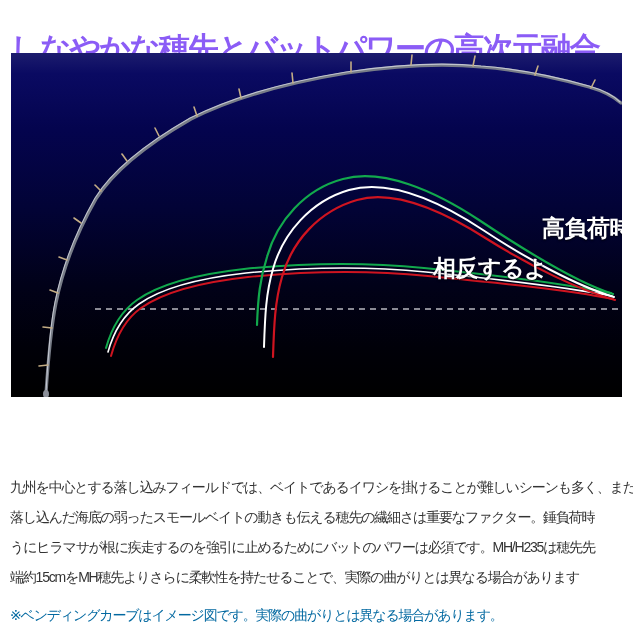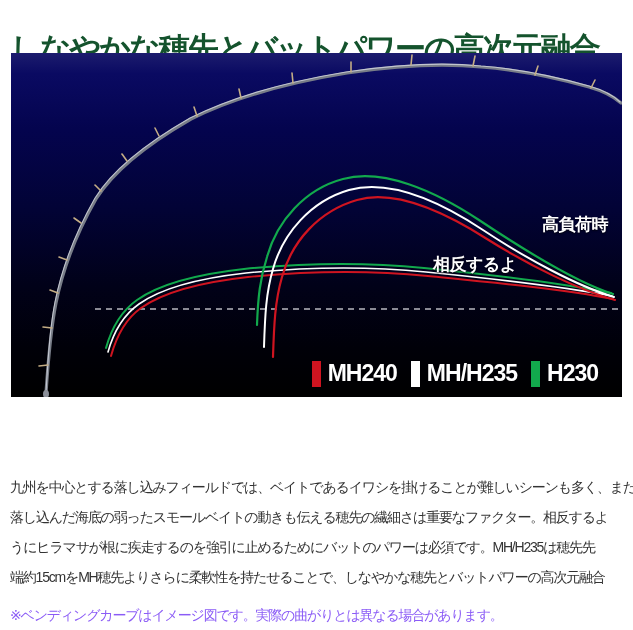--- a/index.html
+++ b/index.html
@@ -3,33 +3,33 @@
 <meta charset="utf-8">
 <style>
   html,body{margin:0;padding:0;}
   body{
     width:633px;height:630px;background:#ffffff;overflow:hidden;position:relative;
     font-family:"Liberation Sans","DejaVu Sans",sans-serif;
   }
   .headline{
     position:absolute;top:5px;left:10px;width:616px;height:46px;
     font-family:Liberation Sans, sans-serif;
-    font-size:31px;font-weight:600;color:#14532d;letter-spacing:-2px;
+    font-size:31px;font-weight:600;color:#8b5cf6;letter-spacing:-2px;
     white-space:nowrap;line-height:46px;
   }
   .diagram{
     position:absolute;top:53px;left:11px;width:611px;height:344px;
     background:linear-gradient(180deg,
       var(--bg-top) 0%, #0a0a62 6%, #04044e 22%, #020336 45%,
       #010118 68%, #000008 86%, var(--bg-bottom) 100%);
     overflow:hidden;
   }
   .diagram svg{position:absolute;top:0;left:0;}
   .curve-label{
-    position:absolute;color:#ffffff;font-weight:bold;font-size:17px;
+    position:absolute;color:#ffffff;font-weight:bold;font-size:23px;
     letter-spacing:-0.5px;white-space:nowrap;
     text-shadow:0 1px 2px rgba(0,0,0,.8);
   }
   .label-high{left:531px;top:160px;}
   .label-sinker{left:422px;top:200px;}
   .legend{
     position:absolute;right:24px;bottom:10px;display:flex;align-items:center;gap:14px;
   }
   .legend-item{display:flex;align-items:center;}
   .legend-bar{width:9px;height:26px;margin-right:7px;}
@@ -39,21 +39,21 @@
   .legend-label{
     color:#ffffff;font-weight:bold;font-size:23px;letter-spacing:-1px;white-space:nowrap;
   }
   .bodytext{position:absolute;top:426px;left:10px;width:616px;margin-top:46px;}
   .bodyline{
     height:30px;line-height:30px;font-size:14px;letter-spacing:-1.2px;
     color:#333333;white-space:nowrap;
   }
   .note{
     position:absolute;top:601px;left:10px;width:616px;height:28px;line-height:28px;
-    font-size:14px;letter-spacing:-1.2px;color:#8b5cf6;white-space:nowrap;
+    font-size:14px;letter-spacing:-1.2px;color:#0369a1;white-space:nowrap;
   }
   .rod-blank{stroke:#787d88;stroke-width:3.2;fill:none;stroke-linecap:round;}
   .rod-shine{stroke:#cfd2da;stroke-width:1.1;fill:none;stroke-linecap:round;opacity:.85;}
   .rod-guide{stroke:#c4ad85;stroke-width:1.6;stroke-linecap:round;}
   .dash-line{stroke:var(--dash);stroke-width:1.4;stroke-dasharray:6 5;}
   .c-red{stroke:var(--curve-red);fill:none;stroke-linecap:round;}
   .c-white{stroke:var(--curve-white);fill:none;stroke-linecap:round;}
   .c-green{stroke:var(--curve-green);fill:none;stroke-linecap:round;}
 </style>
 </head>
@@ -99,36 +99,22 @@
     <g>
       <path class="c-red" stroke-width="2.2" d="M 262 304 C 263 272 264 248 271 224 C 281 188 308 158 346 147 C 384 136 432 158 476 186 C 519 213 568 237 604 247"></path>
       <path class="c-white" stroke-width="2" d="M 253 294 C 254 262 255 240 262 216 C 272 180 300 148 338 137 C 378 126 428 148 472 177 C 516 206 566 233 603 244"></path>
       <path class="c-green" stroke-width="2.2" d="M 246 272 C 247 244 249 226 256 204 C 266 168 294 136 332 126 C 372 115 424 138 468 167 C 513 197 564 229 602 241"></path>
     </g>
   </svg>
 
   <div class="curve-label label-high">高負荷時</div>
   <div class="curve-label label-sinker">相反するよ</div>
 
-  <div class="legend">
-    <div class="legend-item">
-      <span class="legend-bar red"></span>
-      <span class="legend-label">MH240</span>
-    </div>
-    <div class="legend-item">
-      <span class="legend-bar white"></span>
-      <span class="legend-label">MH/H235</span>
-    </div>
-    <div class="legend-item">
-      <span class="legend-bar green"></span>
-      <span class="legend-label">H230</span>
-    </div>
-  </div>
 </div>
 
 <div class="bodytext">
   <div class="bodyline">九州を中心とする落し込みフィールドでは、ベイトであるイワシを掛けることが難しいシーンも多く、また</div>
-  <div class="bodyline">落し込んだ海底の弱ったスモールベイトの動きも伝える穂先の繊細さは重要なファクター。相反するよ</div>
+  <div class="bodyline">落し込んだ海底の弱ったスモールベイトの動きも伝える穂先の繊細さは重要なファクター。錘負荷時</div>
   <div class="bodyline">うにヒラマサが根に疾走するのを強引に止めるためにバットのパワーは必須です。MH/H235は穂先先</div>
-  <div class="bodyline">端約15cmをMH穂先よりさらに柔軟性を持たせることで、しなやかな穂先とバットパワーの高次元融合</div>
+  <div class="bodyline">端約15cmをMH穂先よりさらに柔軟性を持たせることで、実際の曲がりとは異なる場合があります</div>
 </div>
 
 <div class="note">※ベンディングカーブはイメージ図です。実際の曲がりとは異なる場合があります。</div>
 
 </body></html>

